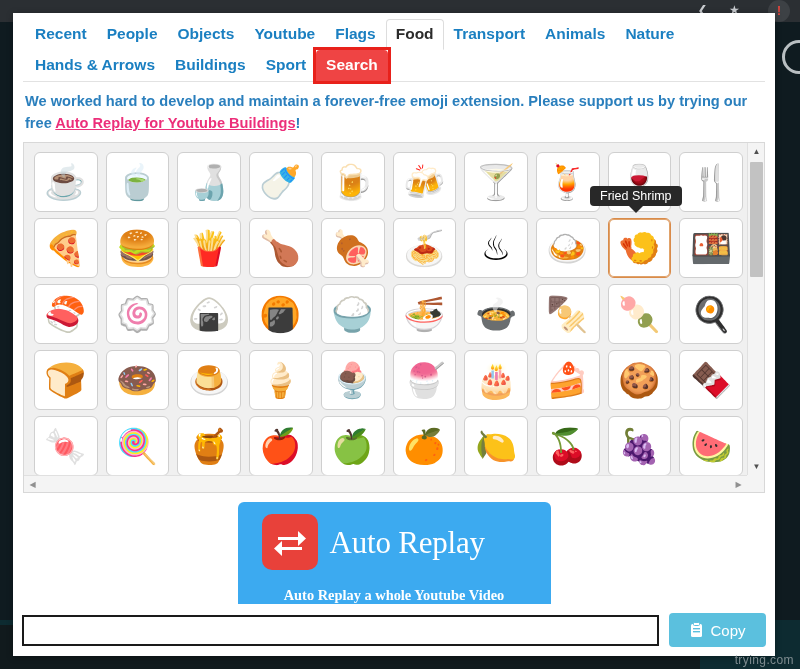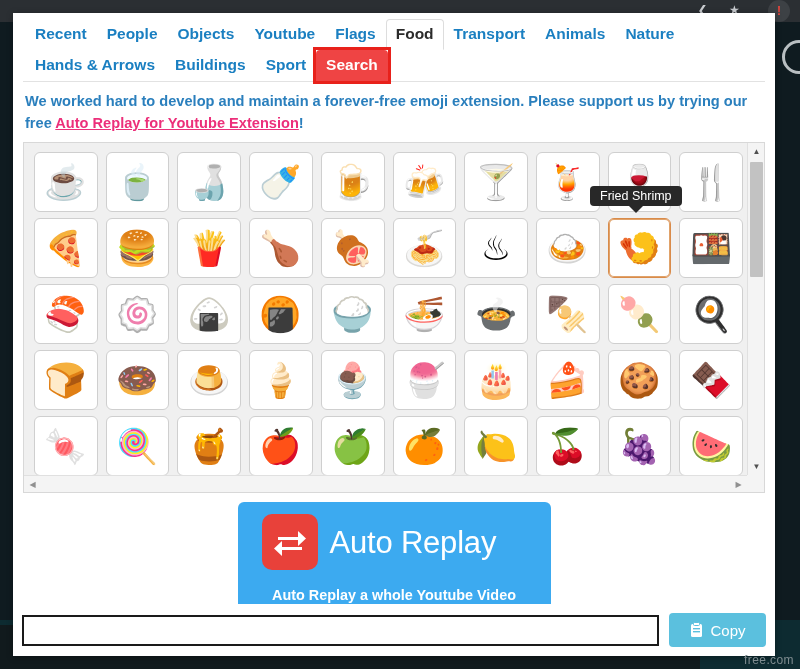--- a/index.html
+++ b/index.html
@@ -162,21 +162,21 @@
   }
 
   
   .banner-area {
     position: relative; height: 140px;
     display: flex; align-items: flex-start; justify-content: center;
     padding-top: 9px;
   }
   .banner {
     width: 313px; height: 134px; background: #3caaf0;
-    border-radius: 6px; padding: 12px 10px 0 10px;
+    border-radius: 6px; padding: 12px 10px 0 10px; font-family: Liberation Serif, serif;
   }
   .banner-top { display: flex; align-items: center; gap: 12px; padding-left: 14px; }
   .banner-logo {
     width: 56px; height: 56px; background: #e8413a; border-radius: 10px;
     display: flex; align-items: center; justify-content: center;
     flex: 0 0 auto;
   }
   .banner-titles { line-height: 1; }
   .banner-title {
     font-size: 31px; color: #ffffff; font-weight: normal; letter-spacing: -0.2px;
@@ -251,21 +251,21 @@
       <div class="tab">Sport</div>
       <div class="tab selected-text">
         <span>Search</span>
         <span class="search-annotation"></span>
       </div>
     </div>
   </div>
   <div class="tab-underline"></div>
 
   <div class="promo">
-    <span>We worked hard to develop and maintain a forever-free emoji extension. Please support us by trying our free </span><a href="#">Auto Replay for Youtube Extension</a><span>!</span>
+    <span>We worked hard to develop and maintain a forever-free emoji extension. Please support us by trying our free </span><a href="#">Auto Replay for Youtube Buildings</a><span>!</span>
   </div>
 
   <div class="grid-panel">
     <div class="grid-scroll" id="grid-scroll">
         <div class="emoji-row">
           <div class="emoji-cell">☕</div>
           <div class="emoji-cell">🍵</div>
           <div class="emoji-cell">🍶</div>
           <div class="emoji-cell">🍼</div>
           <div class="emoji-cell">🍺</div>
@@ -368,13 +368,13 @@
           <rect x="4.5" y="0.5" width="6" height="3" rx="1" fill="#ffffff" stroke="#5bc0de"></rect>
           <rect x="4" y="6" width="7" height="1.4" fill="#5bc0de"></rect>
           <rect x="4" y="9" width="7" height="1.4" fill="#5bc0de"></rect>
         </svg>
       </span>
       <span>Copy</span>
     </button>
   </div>
 </div>
 
-<div class="watermark">free.com</div>
+<div class="watermark">trying.com</div>
 
 </body></html>

